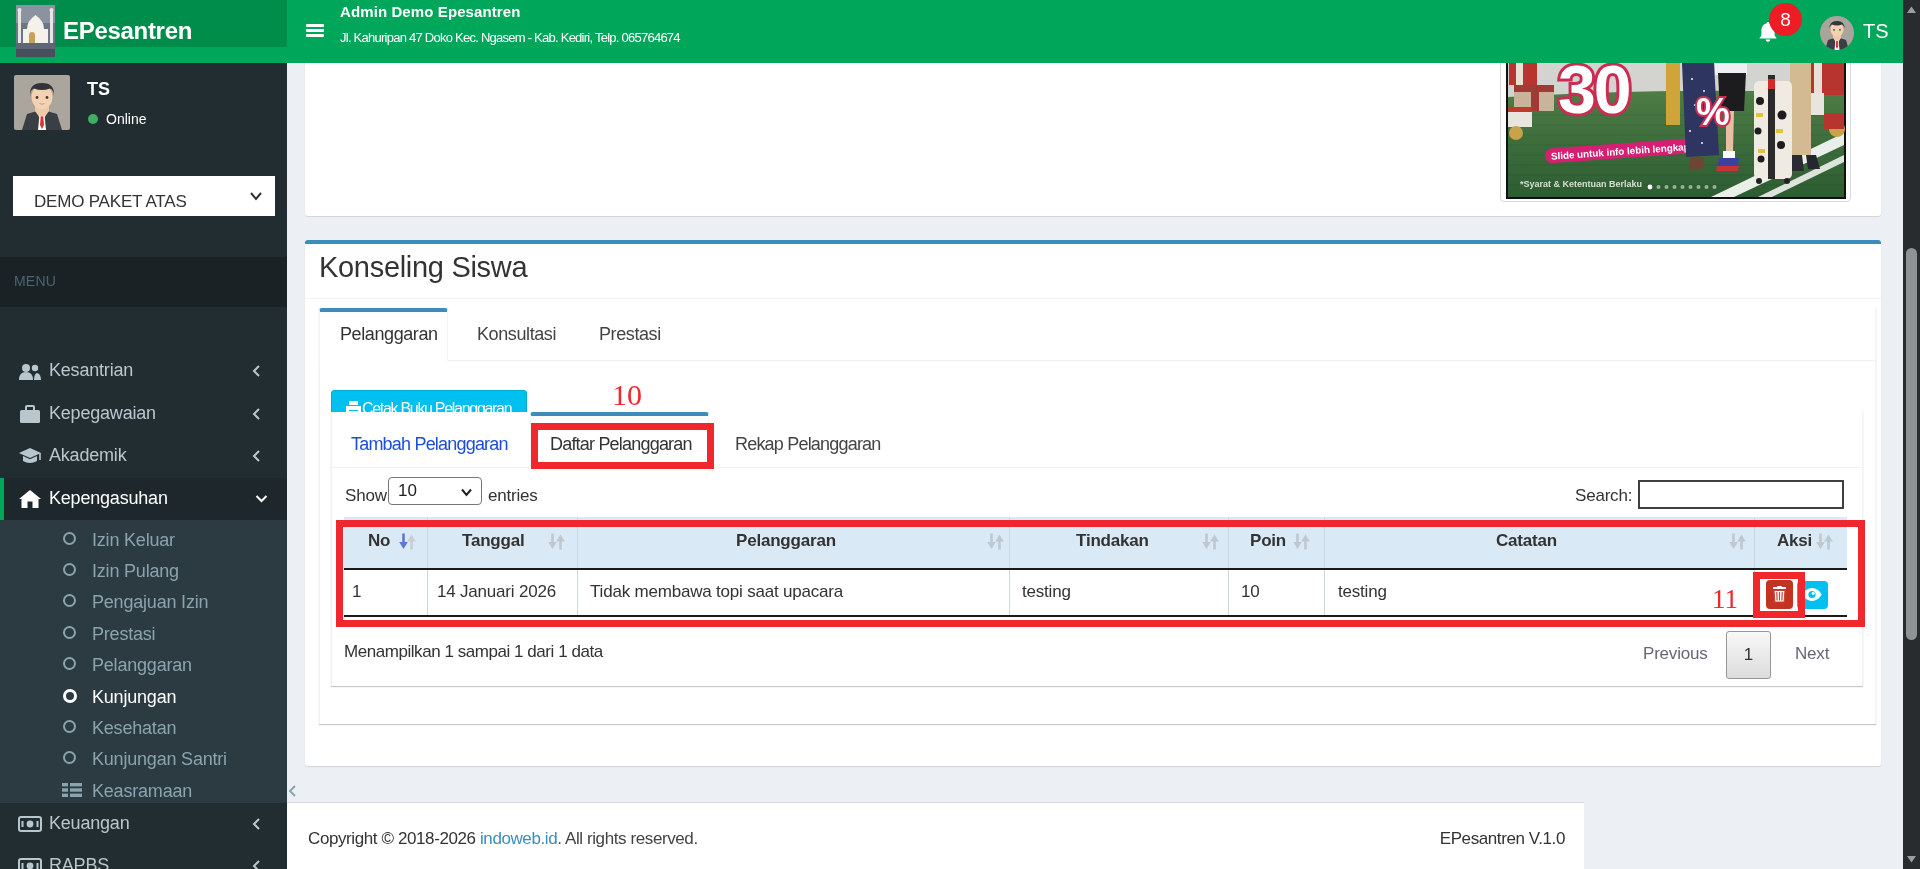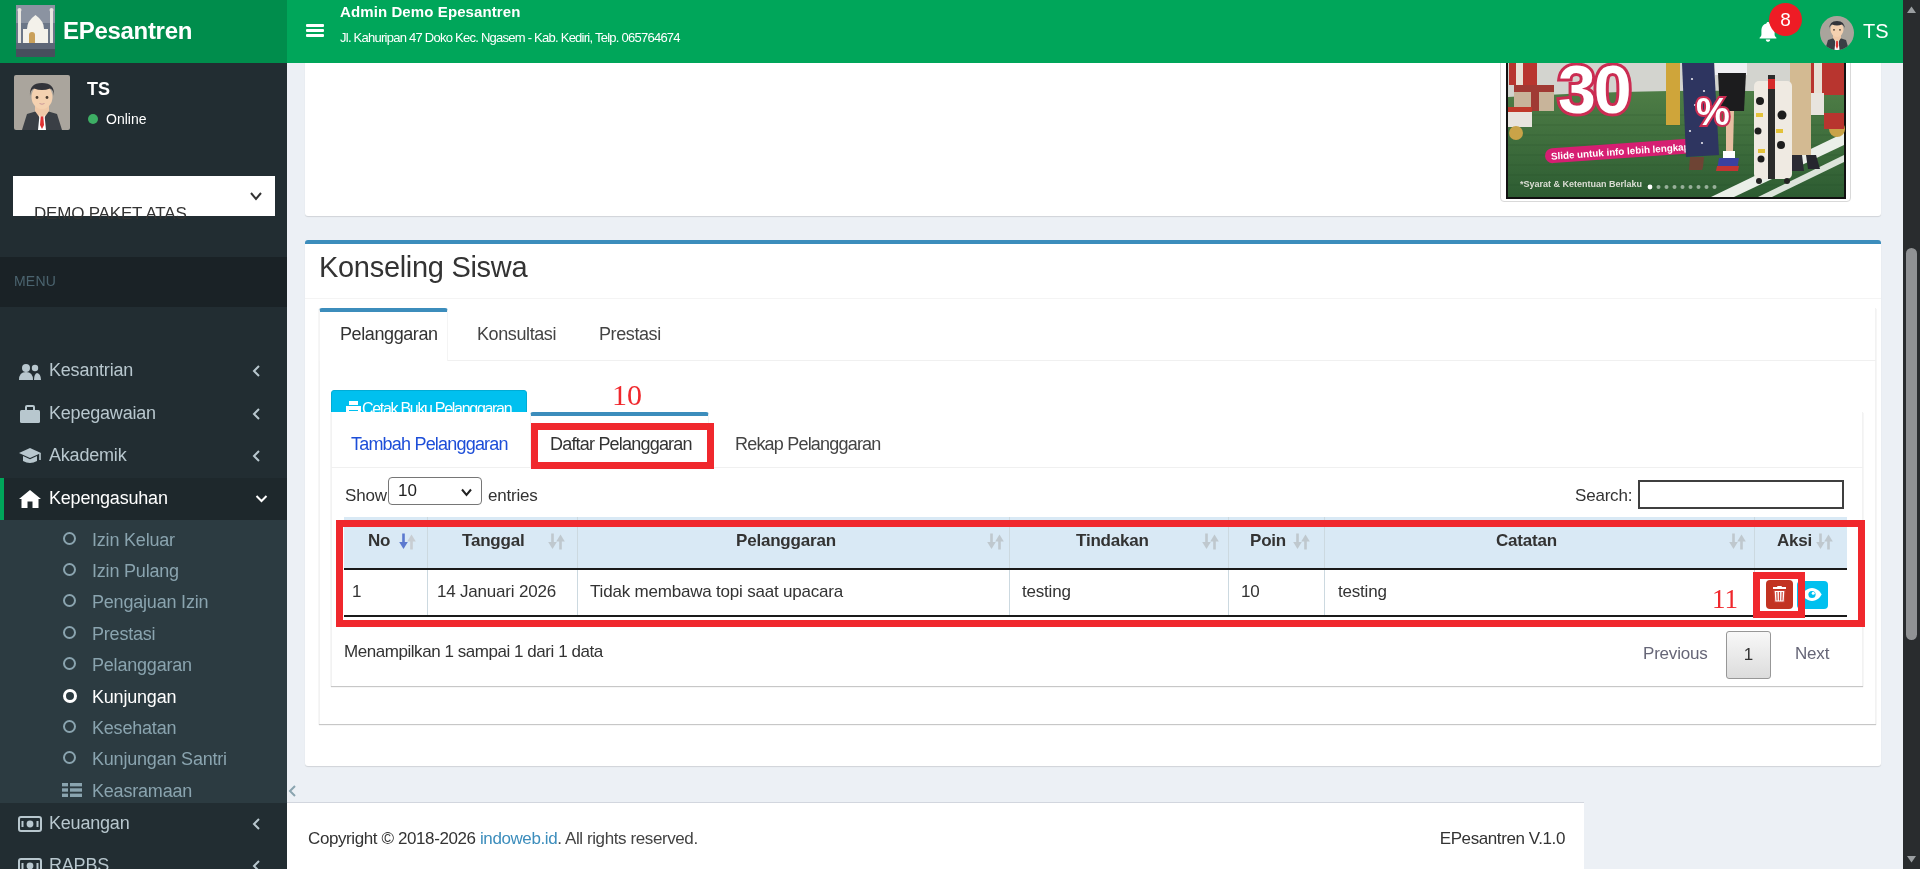--- a/index.html
+++ b/index.html
@@ -1,32 +1,32 @@
 <!DOCTYPE html>
 <html><head>
 <meta charset="utf-8">
 <style>
 * { margin:0; padding:0; box-sizing:border-box; }
 html,body { width:1920px; height:869px; overflow:hidden; }
 body { font-family:"Liberation Sans", sans-serif; position:relative; background:#ecf0f5; }
 .abs { position:absolute; }
 
 #navbar { left:0; top:0; width:1920px; height:63px; background:#00a65a; z-index:30; }
-#logo { left:0; top:0; width:287px; height:63px; background:#008d4c; color:#fff; }
+#logo { left:0; top:0; width:287px; height:47px; background:#008d4c; color:#fff; }
 #logo .brand { position:absolute; left:63px; top:17px; font-size:24px; font-weight:bold; letter-spacing:-0.3px; }
 #hamb div { position:absolute; left:306px; width:18px; height:2.6px; background:#fff; border-radius:1px; }
 .ttl1 { left:340px; top:3px; color:#fff; font-weight:bold; font-size:15px; letter-spacing:0.1px; }
 .ttl2 { left:340px; top:30px; color:#fff; font-size:13px; letter-spacing:-0.75px; }
 
 #sidebar { left:0; top:63px; width:287px; height:806px; background:#222d32; z-index:5; }
 .uname { left:87px; top:16px; color:#fff; font-weight:bold; font-size:18px; }
 .ustat { left:106px; top:48px; color:#fff; font-size:14px; }
 .udot { left:88px; top:51px; width:10px; height:10px; border-radius:50%; background:#3dae64; }
 #selbox { left:13px; top:113px; width:262px; height:40px; background:#fff; color:#333; font-size:17px; }
-#selbox span { position:absolute; left:21px; top:28px; letter-spacing:-0.2px; }
+#selbox span { position:absolute; left:21px; top:16px; letter-spacing:-0.2px; }
 .menuhdr { left:0; top:194px; width:287px; height:50px; background:#1a2226; }
 .menuhdr span { position:absolute; left:14px; top:16px; color:#4b646f; font-size:14px; letter-spacing:0.2px; }
 .mi { left:0; width:287px; height:42.5px; color:#b8c7ce; font-size:18px; }
 .mi .lbl { position:absolute; left:49px; top:10px; letter-spacing:-0.2px; }
 .mi .ic { position:absolute; left:18px; top:10px; width:24px; height:22px; }
 .mi.active { background:#1e282c; color:#fff; border-left:4px solid #00a65a; }
 .mi.active .lbl { left:45px; }
 .mi.active .ic { left:14px; }
 .chev { position:absolute; left:250px; top:12px; width:14px; height:18px; }
 #submenu { left:0; top:457px; width:287px; height:283px; background:#2c3b41; }

